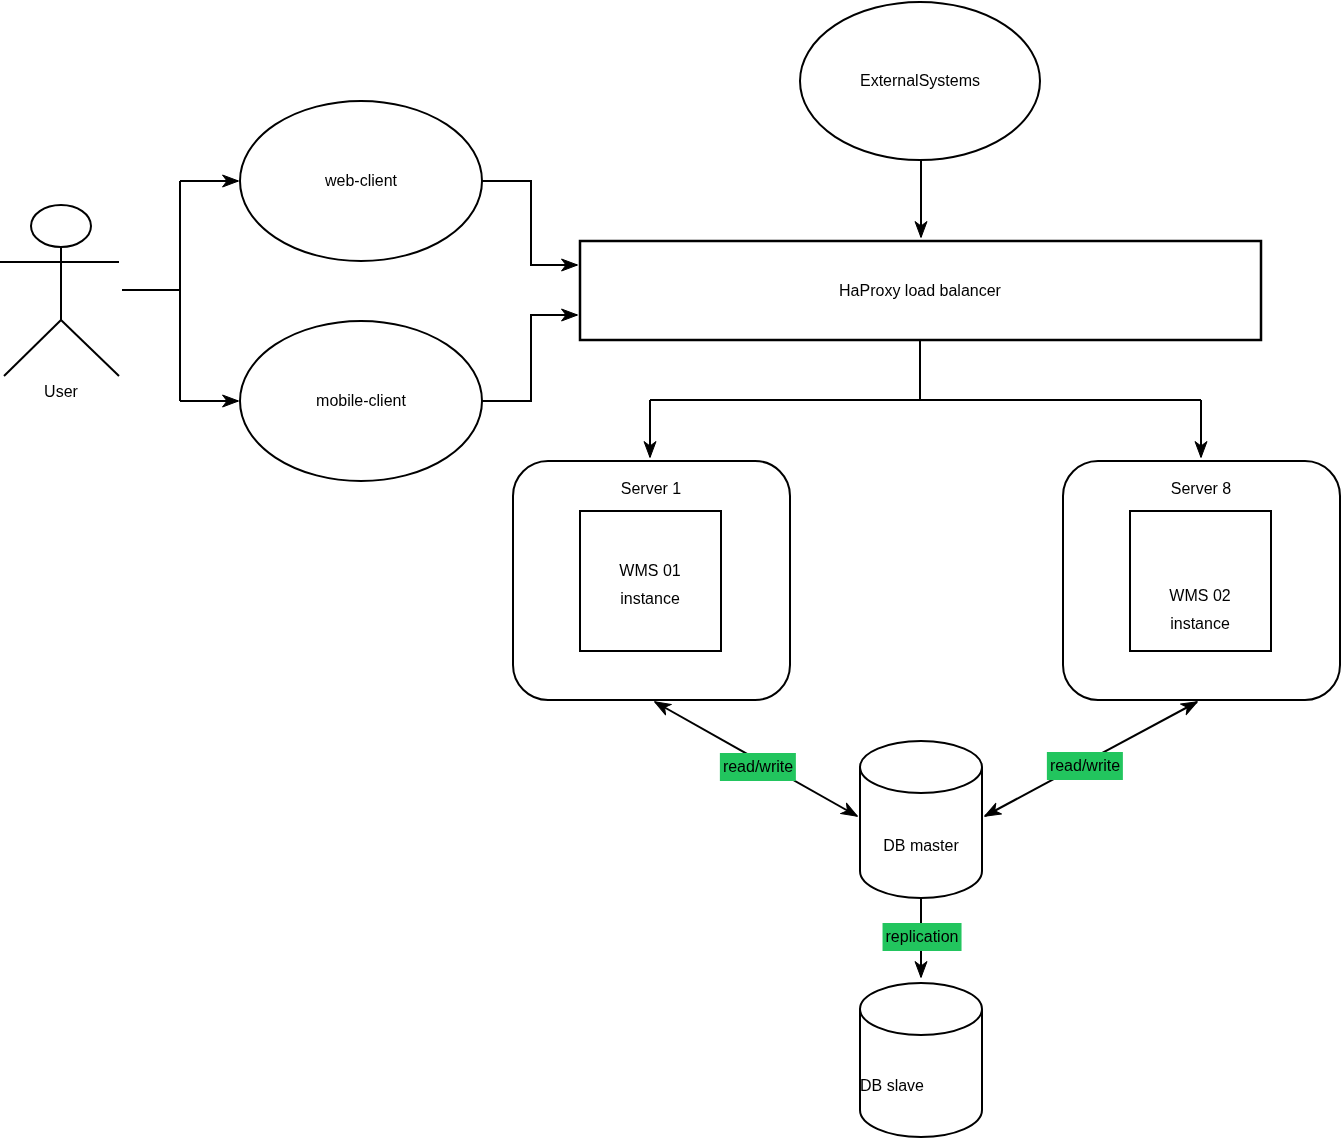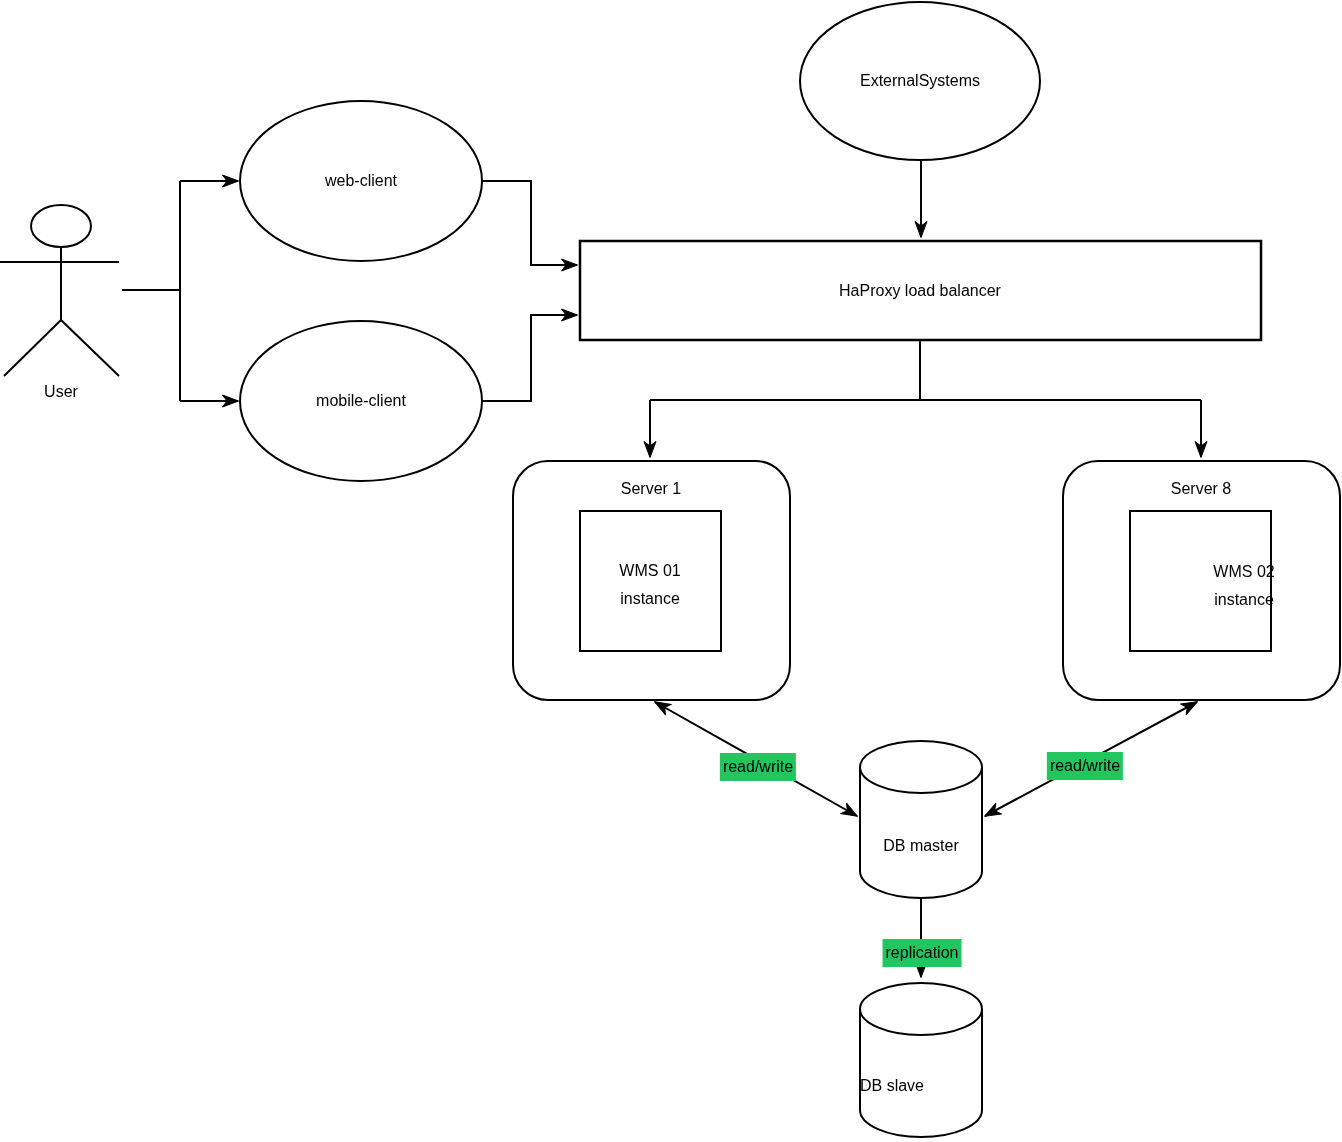--- a/index.html
+++ b/index.html
@@ -107,28 +107,28 @@
 
   <div class="lbl" style="left:651px; top:489px;text-align:right;">Server 1</div>
 
   <div class="lbl" style="left:650px; top:585px;">
     <div>WMS 01</div>
     <div>instance</div>
   </div>
 
   <div class="lbl" style="left:1201px; top:489px;">Server 8</div>
 
-  <div class="lbl" style="left:1200px; top:586px;margin-left:44px;">
+  <div class="lbl" style="left:1200px; top:610px;">
     <div>WMS 02</div>
     <div>instance</div>
   </div>
 
   <div class="lbl" style="left:921px; top:846px;">DB master</div>
 
   <div class="lbl" style="left:892px; top:1086px;">DB slave</div>
 
   <div class="lbl edge-lbl" style="left:758px; top:767px;">read/write</div>
 
   <div class="lbl edge-lbl" style="left:1085px; top:766px;">read/write</div>
 
-  <div class="lbl edge-lbl" style="left:922px; top:937px;margin-top:16px;">replication</div>
+  <div class="lbl edge-lbl" style="left:922px; top:937px;">replication</div>
 
 </div>
 
 </body></html>

